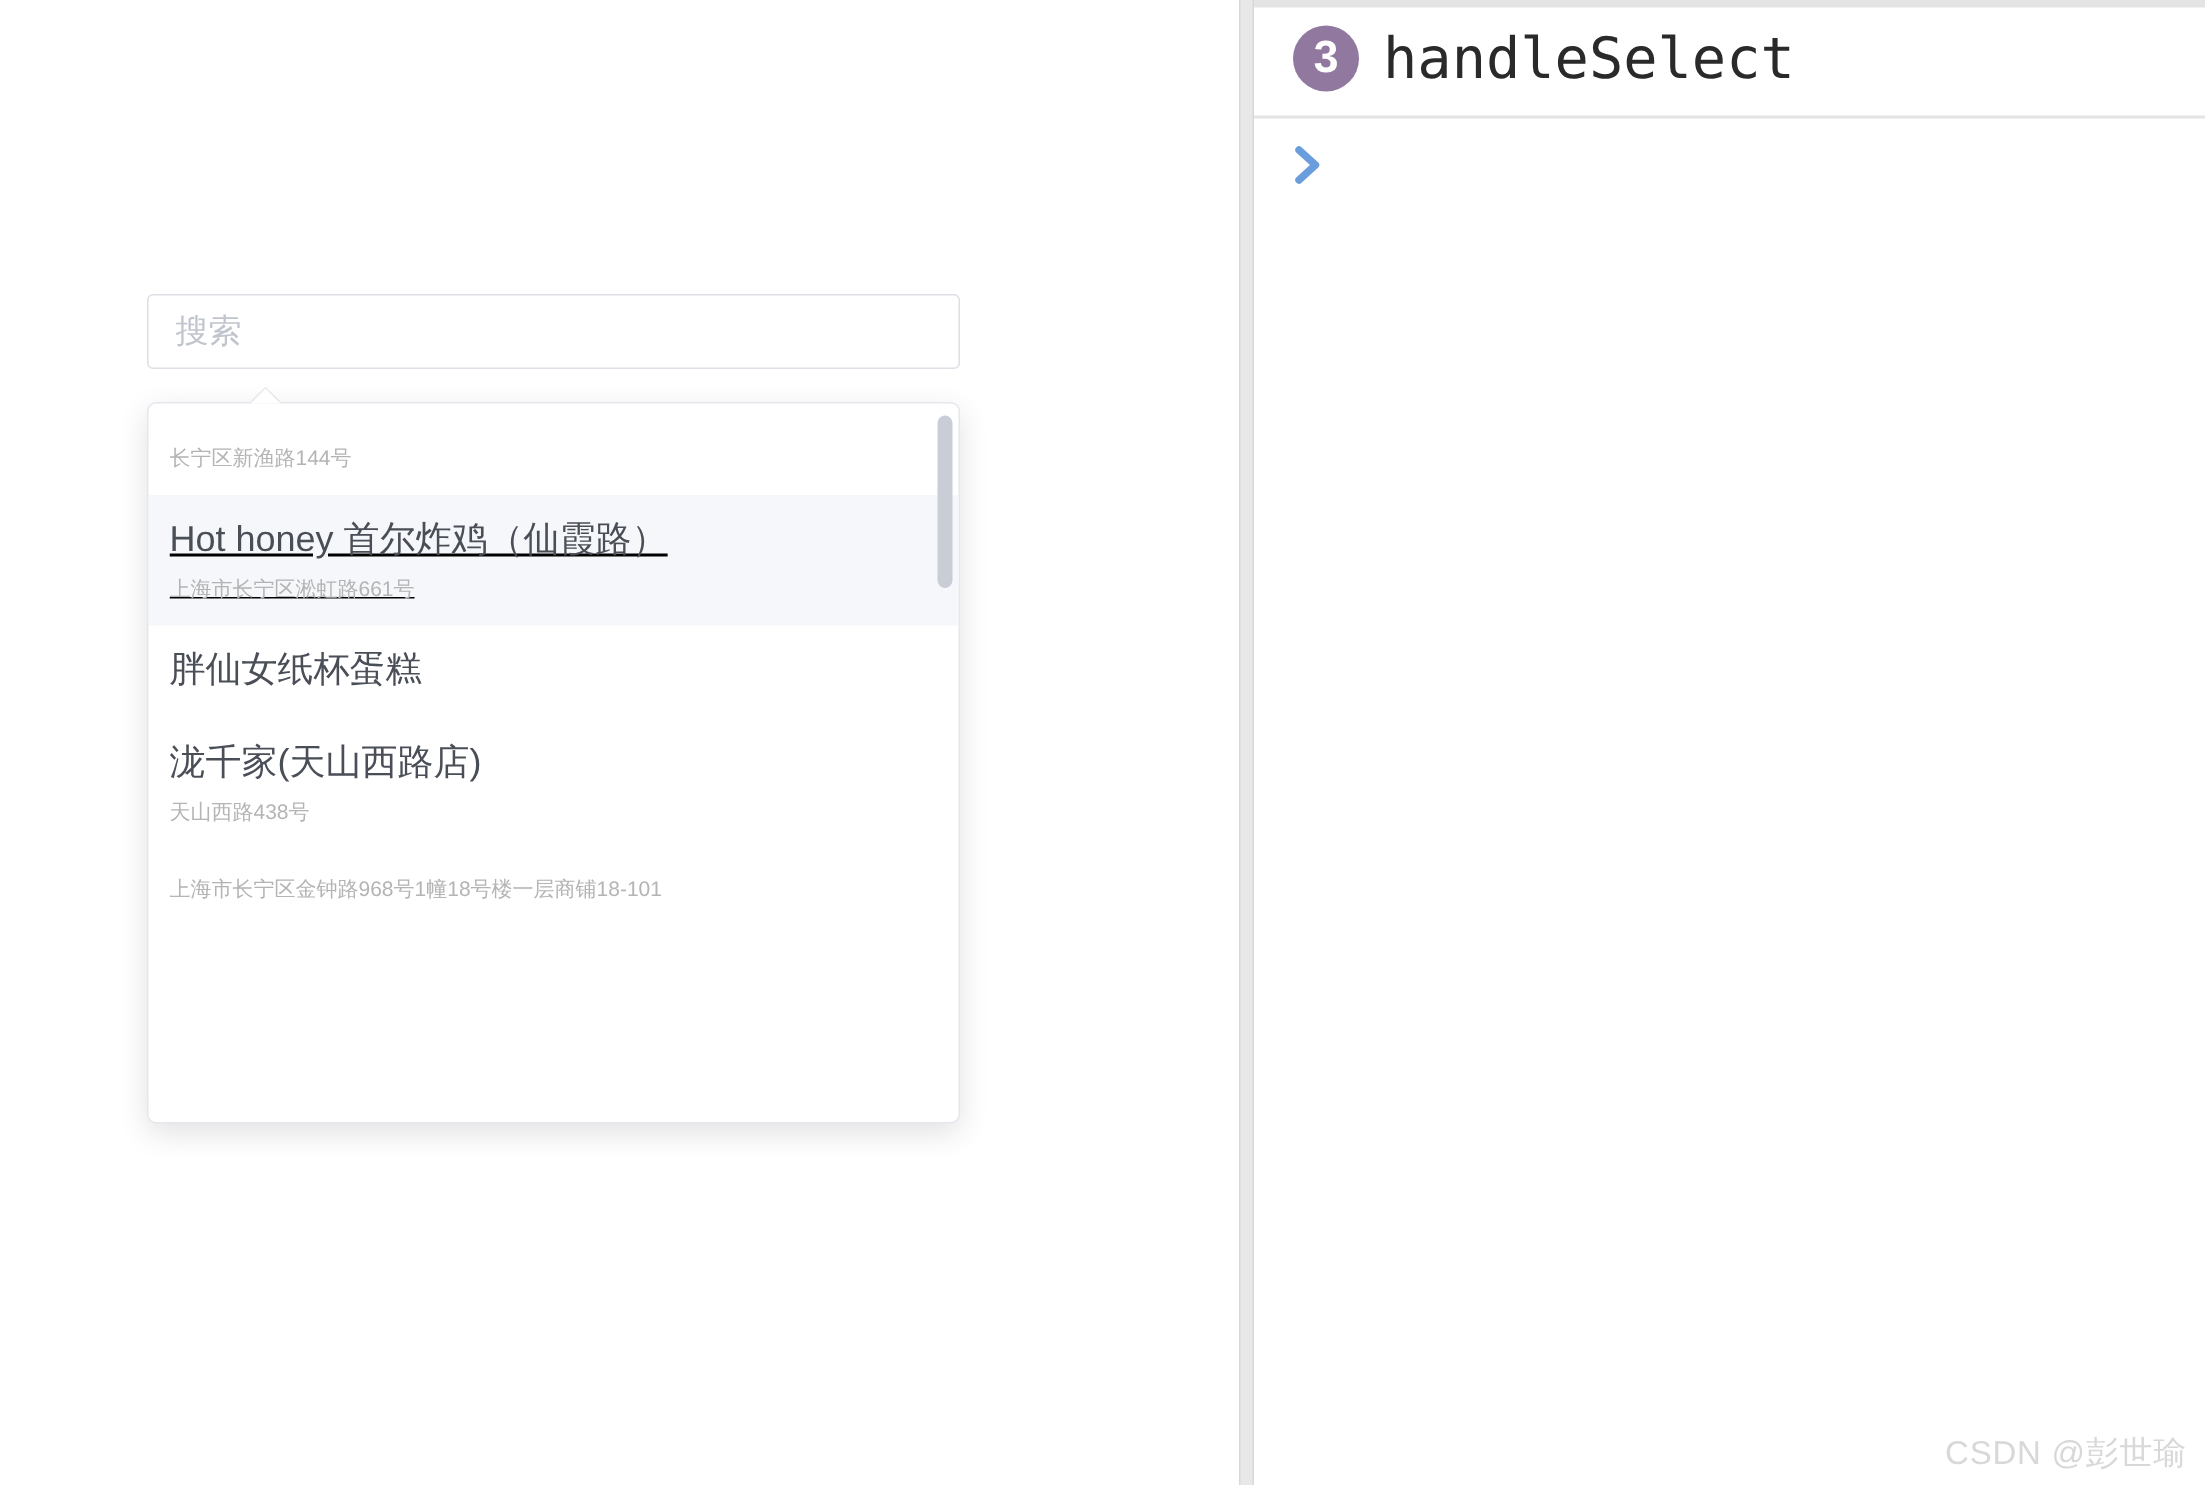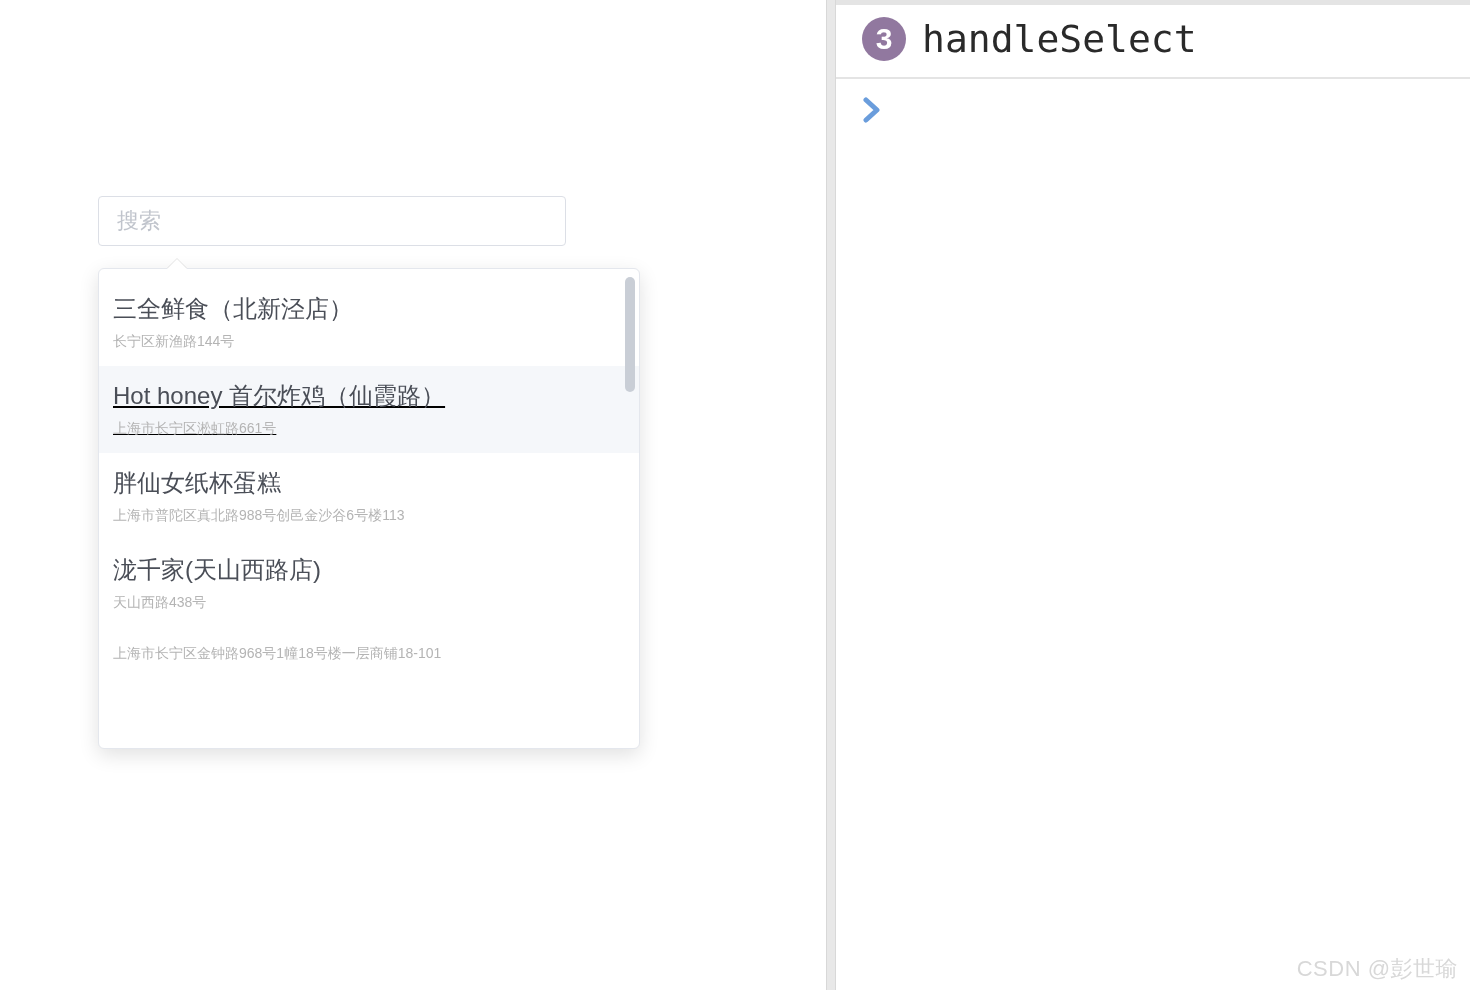--- a/index.html
+++ b/index.html
@@ -15,21 +15,21 @@
       position: absolute;
       left: 0;
       top: 0;
       width: 826px;
       height: 990px;
     }
     .search-area {
       position: absolute;
       left: 98px;
       top: 196px;
-      width: 468px;
+      width: 542px;
     }
     .search-input {
       width: 100%;
       height: 50px;
       border: 1px solid #dcdfe6;
       border-radius: 4px;
       padding: 0 18px;
       font-size: 22px;
       color: #303133;
       outline: none;
@@ -171,30 +171,28 @@
 </head>
 <body>
 
 <div class="left-pane">
   <div class="search-area">
     <input class="search-input" type="text" placeholder="搜索" style="">
     <div class="dropdown">
       <div class="caret"></div>
       <div class="dropdown-inner">
         <div class="item">
-          <div class="title">三全鲜食（北新泾店）</div>
           <div class="addr">长宁区新渔路144号</div>
         </div>
         <div class="item hover">
           <div class="title">Hot honey 首尔炸鸡（仙霞路）</div>
           <div class="addr">上海市长宁区淞虹路661号</div>
         </div>
         <div class="item">
           <div class="title">胖仙女纸杯蛋糕</div>
-          <div class="addr">上海市普陀区真北路988号创邑金沙谷6号楼113</div>
         </div>
         <div class="item">
           <div class="title">泷千家(天山西路店)</div>
           <div class="addr">天山西路438号</div>
         </div>
         <div class="item">
           <div class="addr">上海市长宁区金钟路968号1幢18号楼一层商铺18-101</div>
         </div>
         <div class="scroll-thumb"></div>
       </div>

